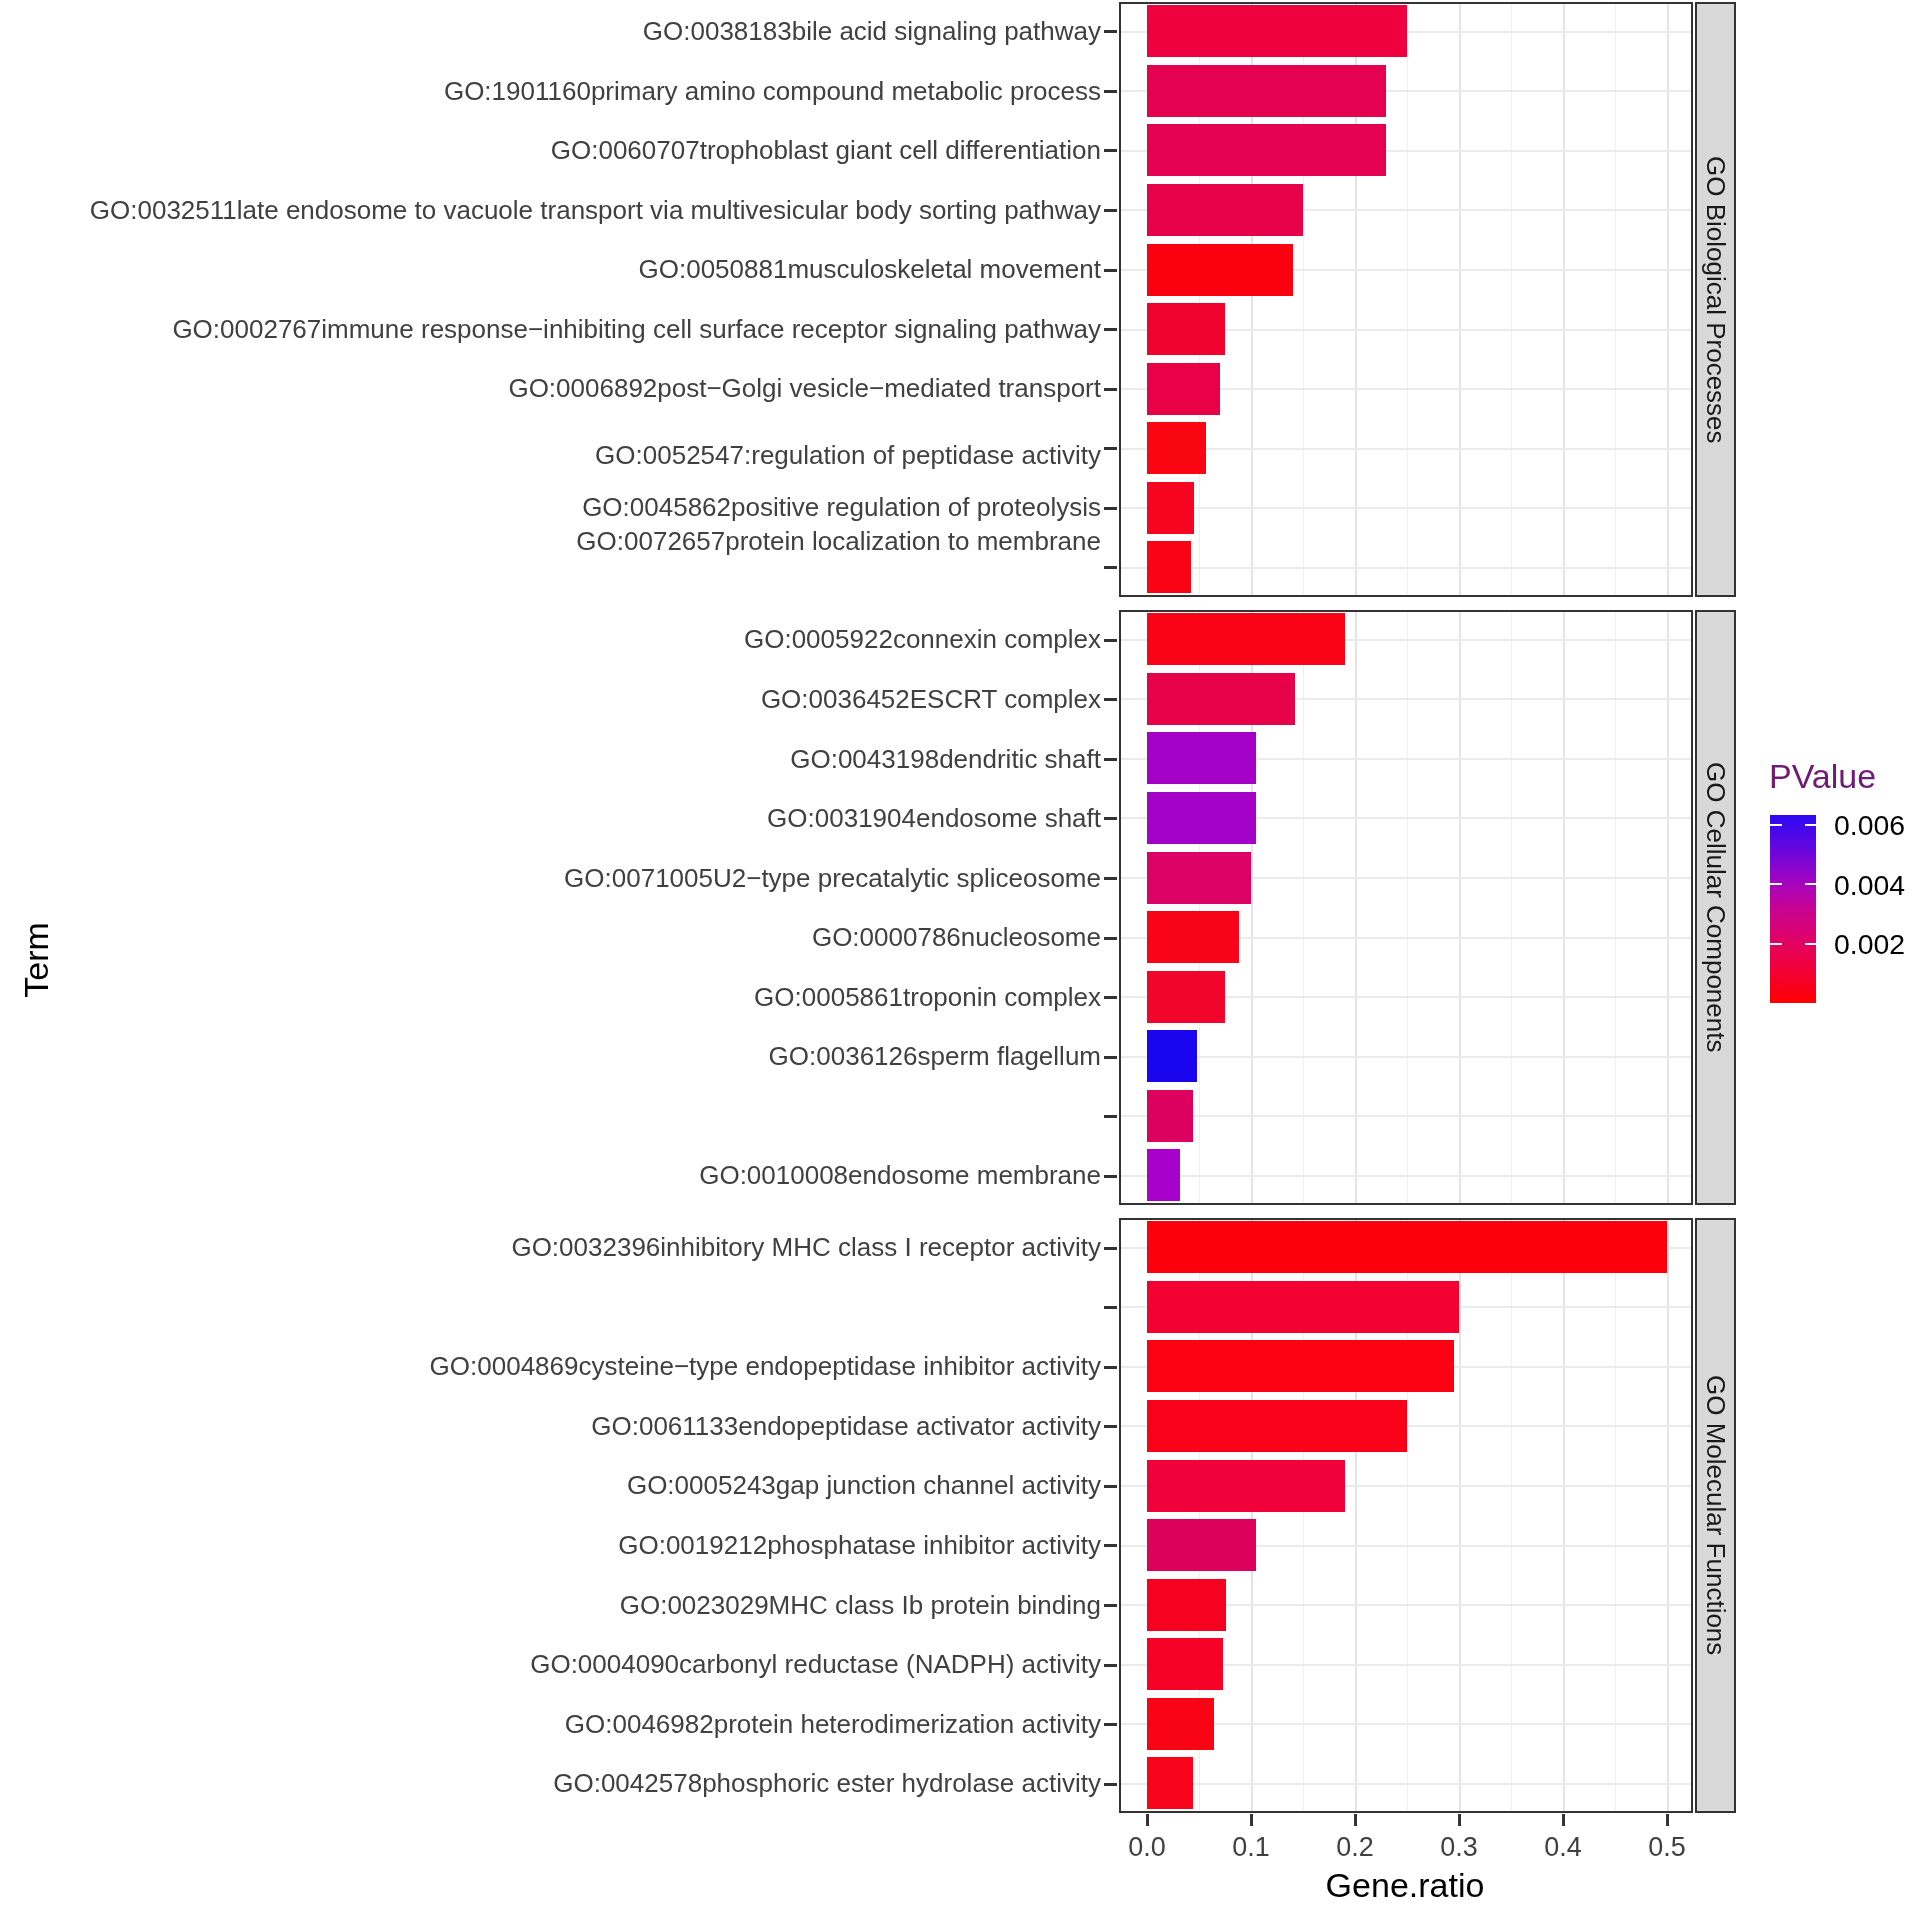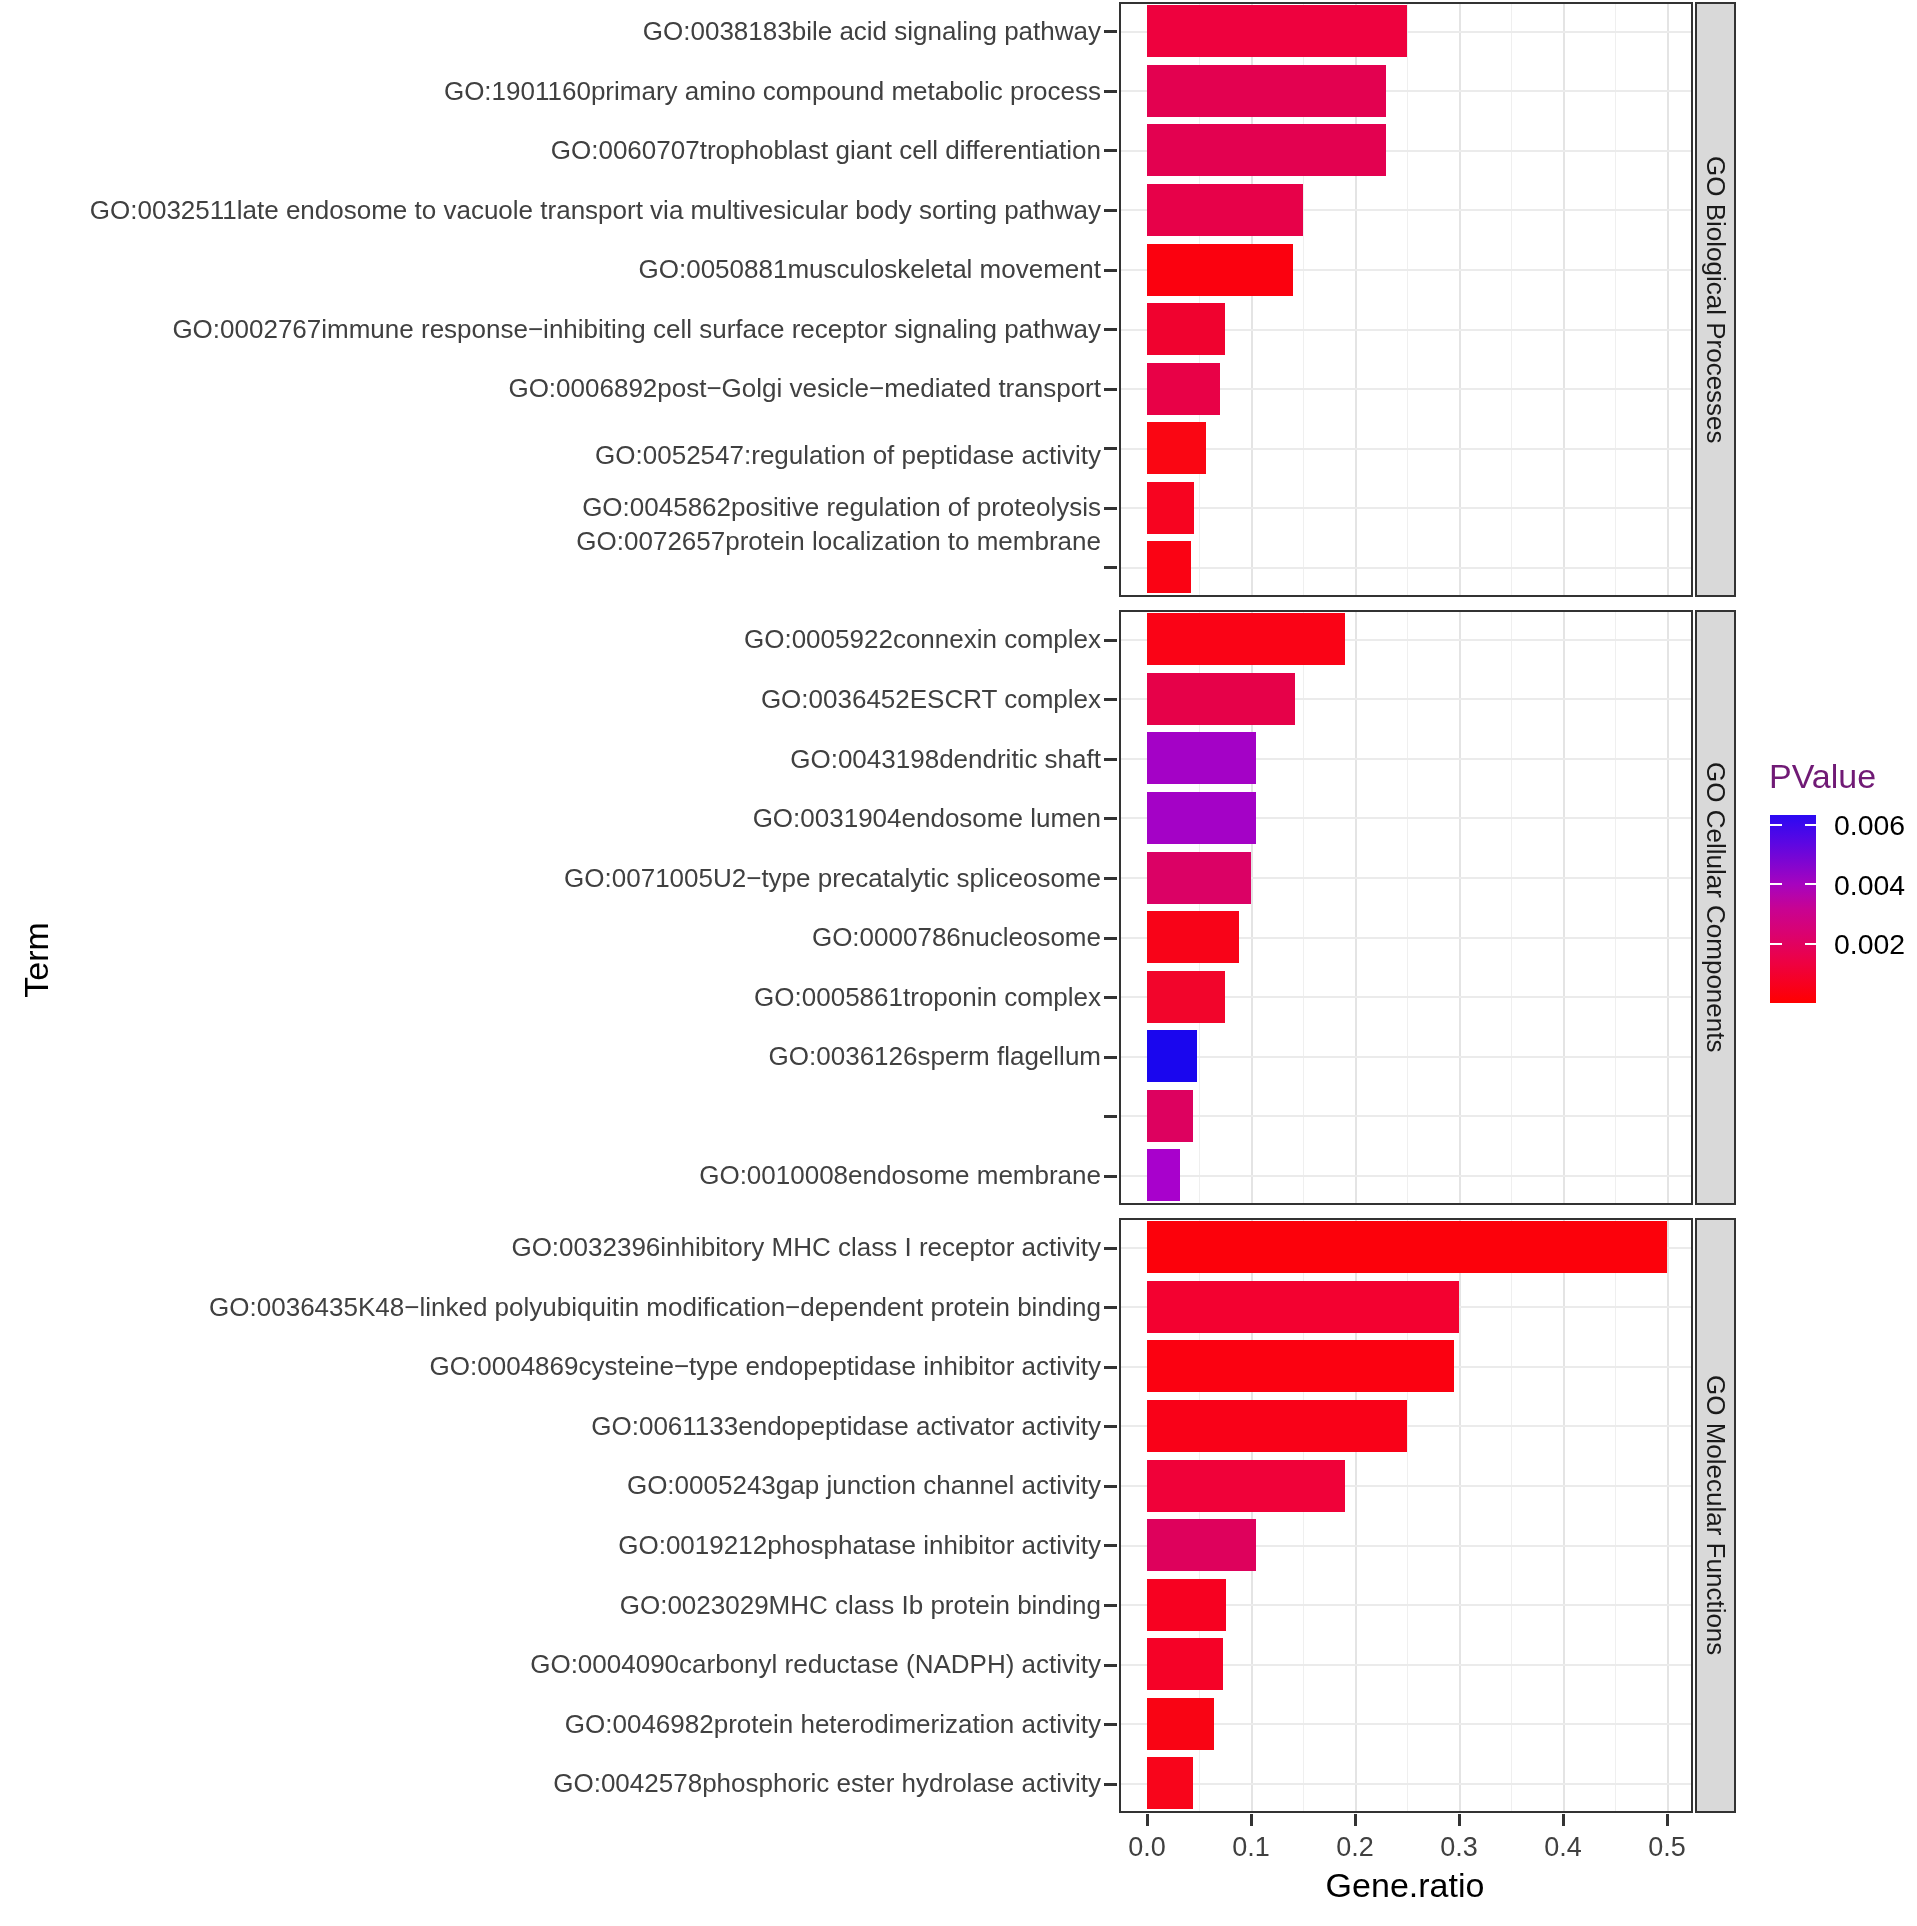--- a/index.html
+++ b/index.html
@@ -231,39 +231,38 @@
     <div class="cat-tick" style="left: 1104px; top: 566px;"></div>
     <div class="strip" style="left: 1695px; top: 1.8px; width: 41px; height: 595px;">
       <div class="strip-text">GO Biological Processes</div>
     </div>
     <div class="cat-label" style="right: 816px; top: 623px;">GO:0005922connexin complex</div>
     <div class="cat-tick" style="left: 1104px; top: 639px;"></div>
     <div class="cat-label" style="right: 816px; top: 683px;">GO:0036452ESCRT complex</div>
     <div class="cat-tick" style="left: 1104px; top: 698px;"></div>
     <div class="cat-label" style="right: 816px; top: 743px;">GO:0043198dendritic shaft</div>
     <div class="cat-tick" style="left: 1104px; top: 758px;"></div>
-    <div class="cat-label" style="right: 816px; top: 802px;">GO:0031904endosome lumen</div>
+    <div class="cat-label" style="right: 816px; top: 802px;">GO:0031904endosome shaft</div>
     <div class="cat-tick" style="left: 1104px; top: 817px;"></div>
     <div class="cat-label" style="right: 816px; top: 862px;">GO:0071005U2−type precatalytic spliceosome</div>
     <div class="cat-tick" style="left: 1104px; top: 877px;"></div>
     <div class="cat-label" style="right: 816px; top: 921px;">GO:0000786nucleosome</div>
     <div class="cat-tick" style="left: 1104px; top: 937px;"></div>
     <div class="cat-label" style="right: 816px; top: 981px;">GO:0005861troponin complex</div>
     <div class="cat-tick" style="left: 1104px; top: 996px;"></div>
     <div class="cat-label" style="right: 816px; top: 1040px;">GO:0036126sperm flagellum</div>
     <div class="cat-tick" style="left: 1104px; top: 1056px;"></div>
     <div class="cat-tick" style="left: 1104px; top: 1115px;"></div>
     <div class="cat-label" style="right: 816px; top: 1159px;">GO:0010008endosome membrane</div>
     <div class="cat-tick" style="left: 1104px; top: 1175px;"></div>
     <div class="strip" style="left: 1695px; top: 610px; width: 41px; height: 595px;">
       <div class="strip-text">GO Cellular Components</div>
     </div>
     <div class="cat-label" style="right: 816px; top: 1231px;">GO:0032396inhibitory MHC class I receptor activity</div>
     <div class="cat-tick" style="left: 1104px; top: 1247px;"></div>
-    <div class="cat-label" style="right: 816px; top: 1291px;">GO:0036435K48−linked polyubiquitin modification−dependent protein binding</div>
     <div class="cat-tick" style="left: 1104px; top: 1306px;"></div>
     <div class="cat-label" style="right: 816px; top: 1350px;">GO:0004869cysteine−type endopeptidase inhibitor activity</div>
     <div class="cat-tick" style="left: 1104px; top: 1366px;"></div>
     <div class="cat-label" style="right: 816px; top: 1410px;">GO:0061133endopeptidase activator activity</div>
     <div class="cat-tick" style="left: 1104px; top: 1425px;"></div>
     <div class="cat-label" style="right: 816px; top: 1469px;">GO:0005243gap junction channel activity</div>
     <div class="cat-tick" style="left: 1104px; top: 1485px;"></div>
     <div class="cat-label" style="right: 816px; top: 1529px;">GO:0019212phosphatase inhibitor activity</div>
     <div class="cat-tick" style="left: 1104px; top: 1544px;"></div>
     <div class="cat-label" style="right: 816px; top: 1589px;">GO:0023029MHC class Ib protein binding</div>

